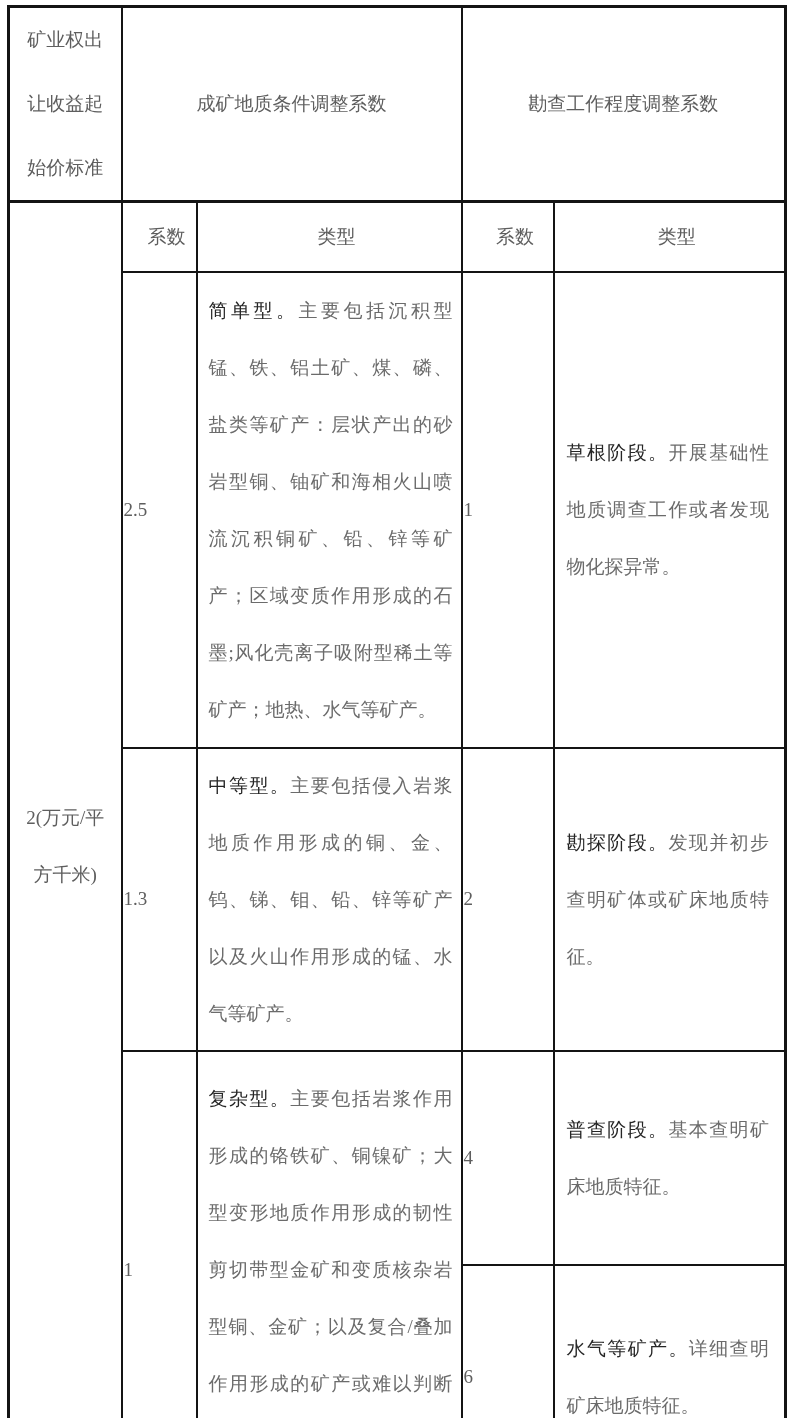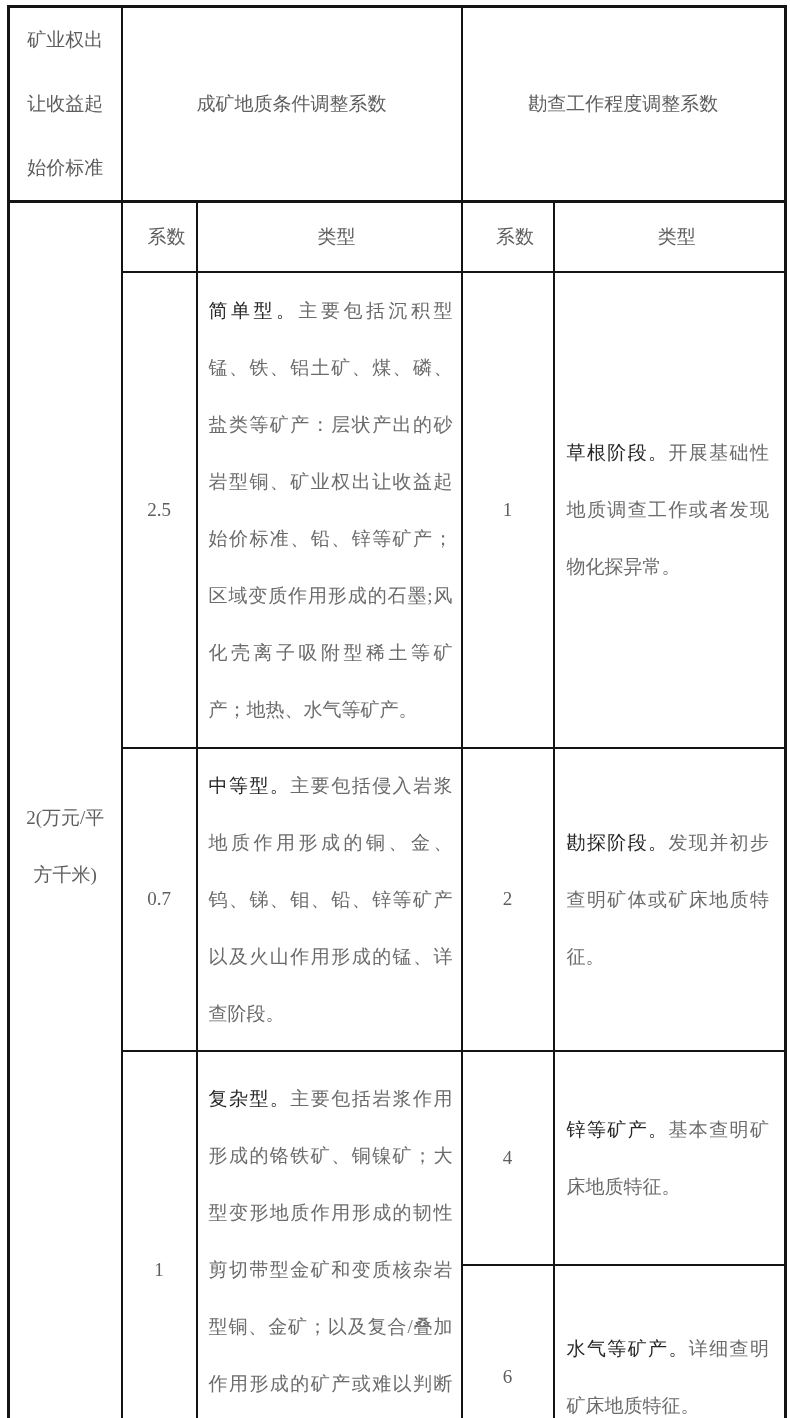--- a/index.html
+++ b/index.html
@@ -16,21 +16,21 @@
     border: 3px solid #141414;
     color: #6b6b6b;
     font-size: 19px;
   }
   td { border: 2px solid #141414; vertical-align: middle; overflow: hidden; }
   tr.hdr-row td { border-bottom: 3px solid #141414; }
   .hdr-cell { text-align: center; line-height: 64px; color: #5e5e5e; }
   .price-header-cell { padding: 0 8px; }
   .price-value-cell { text-align: center; line-height: 57px; padding: 0 8px; color: #5e5e5e; }
   .sub-hdr { text-align: center; color: #5e5e5e; padding-left: 16px; }
-  .coeff-cell { text-align: center; color: #5e5e5e; }
+  .coeff-cell { text-align: left; color: #5e5e5e; }
 
   .type-cell {
     text-align: justify;
     line-height: 57px;
     padding: 8px 8px 8px 11px;
     color: #6b6b6b;
   }
   .type-cell-r { padding: 8px 15px 8px 12px; }
   .term {
     font-weight: 400;
@@ -80,57 +80,57 @@
       <td class="sub-hdr">
         <span>类型</span>
       </td>
     </tr>
 
     <tr style="height:476px">
       <td class="coeff-cell">
         <span>2.5</span>
       </td>
       <td class="type-cell">
-        <span class="term">简单型。</span><span>主要包括沉积型锰、铁、铝土矿、煤、磷、盐类等矿产：层状产出的砂岩型铜、矿业权出让收益起始价标准、铅、锌等矿产；区域变质作用形成的石墨;风化壳离子吸附型稀土等矿产；地热、水气等矿产。</span>
+        <span class="term">简单型。</span><span>主要包括沉积型锰、铁、铝土矿、煤、磷、盐类等矿产：层状产出的砂岩型铜、铀矿和海相火山喷流沉积铜矿、铅、锌等矿产；区域变质作用形成的石墨;风化壳离子吸附型稀土等矿产；地热、水气等矿产。</span>
       </td>
       <td class="coeff-cell">
         <span>1</span>
       </td>
       <td class="type-cell type-cell-r">
         <span class="term">草根阶段。</span><span>开展基础性地质调查工作或者发现物化探异常。</span>
       </td>
     </tr>
 
     <tr style="height:242px">
       <td class="coeff-cell">
-        <span>0.7</span>
+        <span>1.3</span>
       </td>
       <td class="type-cell">
-        <span class="term">中等型。</span><span>主要包括侵入岩浆地质作用形成的铜、金、钨、锑、钼、铅、锌等矿产以及火山作用形成的锰、详查阶段。</span>
+        <span class="term">中等型。</span><span>主要包括侵入岩浆地质作用形成的铜、金、钨、锑、钼、铅、锌等矿产以及火山作用形成的锰、水气等矿产。</span>
       </td>
       <td class="coeff-cell">
         <span>2</span>
       </td>
       <td class="type-cell type-cell-r">
         <span class="term">勘探阶段。</span><span>发现并初步查明矿体或矿床地质特征。</span>
       </td>
     </tr>
 
     <tr style="height:214px">
       <td rowspan="2" class="coeff-cell">
         <span>1</span>
       </td>
       <td rowspan="2" class="type-cell">
         <span class="term">复杂型。</span><span>主要包括岩浆作用形成的铬铁矿、铜镍矿；大型变形地质作用形成的韧性剪切带型金矿和变质核杂岩型铜、金矿；以及复合/叠加作用形成的矿产或难以判断成矿类型的矿产。</span>
       </td>
       <td class="coeff-cell">
         <span>4</span>
       </td>
       <td class="type-cell type-cell-r">
-        <span class="term">锌等矿产。</span><span>基本查明矿床地质特征。</span>
+        <span class="term">普查阶段。</span><span>基本查明矿床地质特征。</span>
       </td>
     </tr>
 
     <tr style="height:225px">
       <td class="coeff-cell">
         <span>6</span>
       </td>
       <td class="type-cell type-cell-r">
         <span class="term">水气等矿产。</span><span>详细查明矿床地质特征。</span>
       </td>

